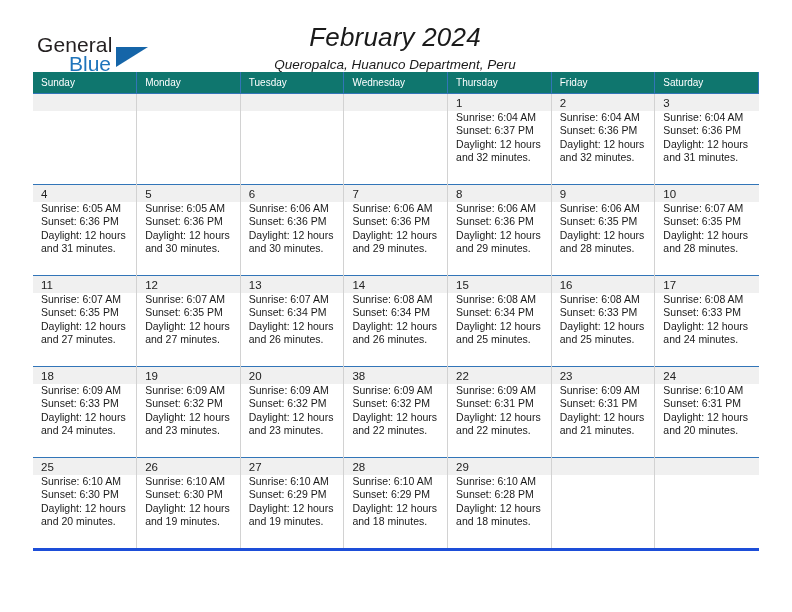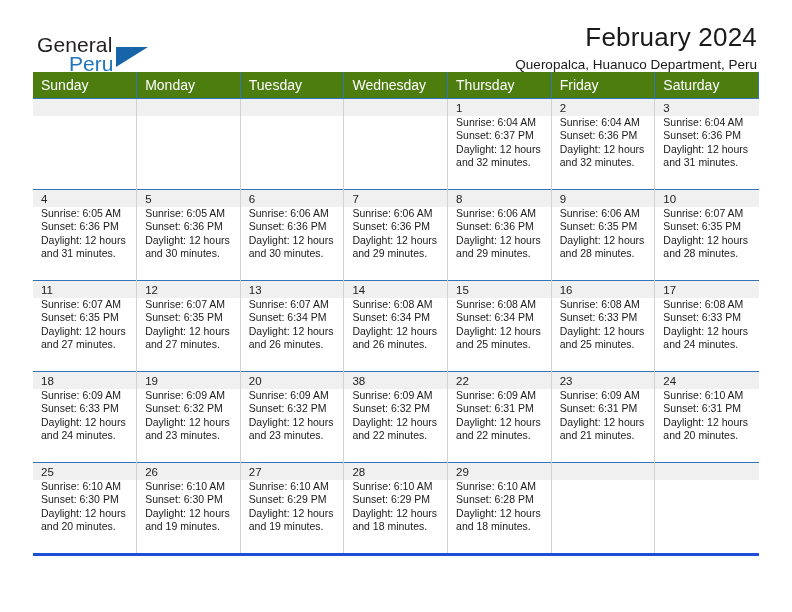--- a/index.html
+++ b/index.html
@@ -54,22 +54,23 @@
   .logo-tri {
     position: absolute;
     left: 79px;
     top: 13px;
     width: 0;
     height: 0;
     border-left: 32px solid #1565a8;
     border-bottom: 20px solid transparent;
   }
   .title-wrap {
-    text-align: right;
+    text-align: center;
     padding-right: 2px;
+    font-style: italic;
   }
   .cal-title {
     font-size: 26px;
     color: #1a1a1a;
     line-height: 34px;
     letter-spacing: 0.2px;
   }
   .cal-sub {
     font-size: 13.5px;
     color: #1a1a1a;
@@ -77,23 +78,23 @@
     margin-top: 1px;
   }
 
   
   .calendar {
     width: 726px;
     border-collapse: collapse;
     table-layout: fixed;
   }
   .calendar th {
-    background: #4d7c0f;
+    background: #0f766e;
     color: #ffffff;
-    font-size: 14px;
+    font-size: 10px;
     font-weight: normal;
     text-align: left;
     padding: 5px 0 5px 8px;
     height: 19px;
     box-sizing: border-box;
     border-right: 1px solid #3275b8;
   }
   .calendar td {
     vertical-align: top;
     padding: 0;
@@ -127,21 +128,21 @@
 </style>
 </head>
 <body>
 
 <div class="page">
 
   <div class="header">
     <div class="logo">
       <span class="logo-general">General</span>
       <span class="logo-tri"></span>
-      <span class="logo-blue">Peru</span>
+      <span class="logo-blue">Blue</span>
     </div>
     <div class="title-wrap">
       <div class="cal-title">February 2024</div>
       <div class="cal-sub">Queropalca, Huanuco Department, Peru</div>
     </div>
   </div>
 
   <table class="calendar">
     <thead>
       <tr>

